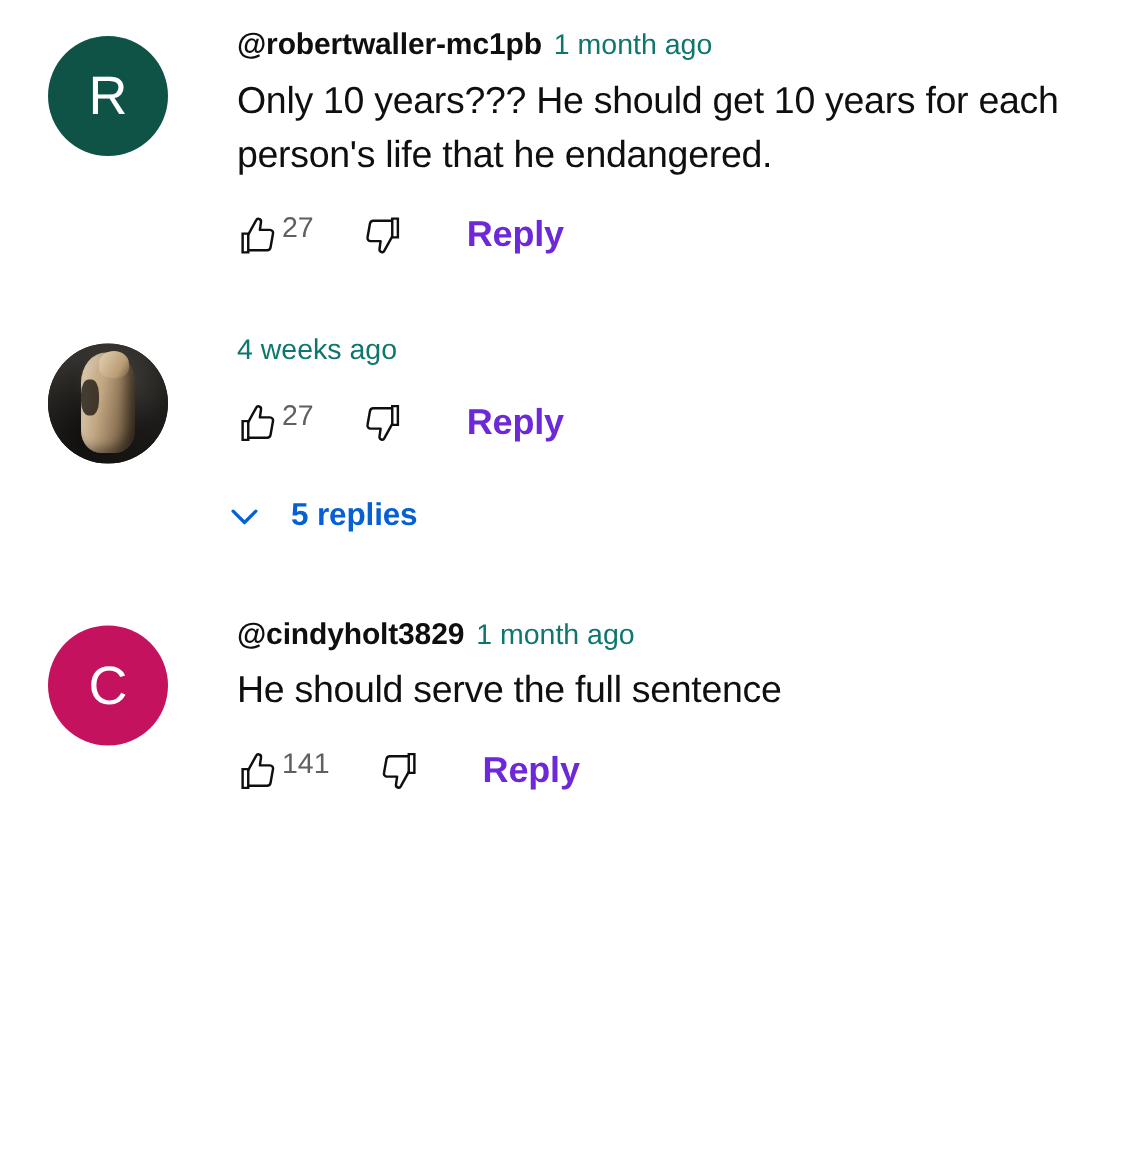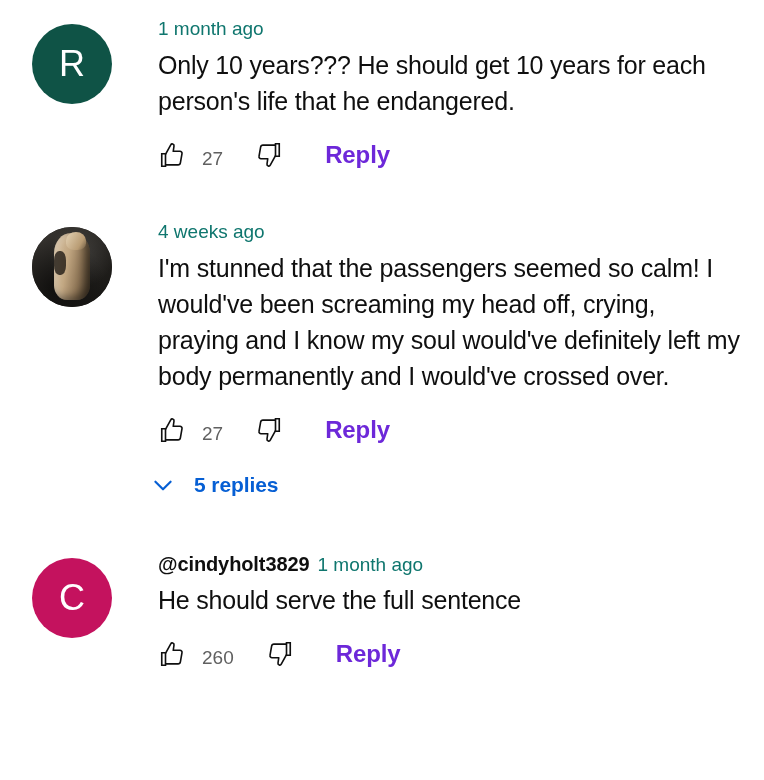--- a/index.html
+++ b/index.html
@@ -132,22 +132,22 @@
 
   .actions {
     display: flex;
     align-items: center;
     margin-top: 16px;
     height: 40px;
   }
 
   .action-btn {
     display: inline-flex;
-    align-items: flex-end;
-    gap: 14px;
+    align-items: flex-start;
+    gap: 0;
     background: none;
     border: none;
     padding: 0;
     cursor: pointer;
   }
 
   .icon-thumb {
     width: 30px;
     height: 30px;
     display: block;
@@ -207,20 +207,21 @@
 
   <div class="comment-thread">
     <div class="comment">
       <div class="avatar-wrap">
         <div class="avatar" id="avatar-0" style="background-color: rgb(15, 83, 70);">
           <span>R</span>
         </div>
       </div>
       <div class="comment-body">
         <div class="meta-line">
+          <span class="author">@robertwaller-mc1pb</span>
           <span class="timestamp">1 month ago</span>
         </div>
         <div class="comment-text">Only 10 years??? He should get 10 years for each person's life that he endangered.</div>
         <div class="actions">
           <button class="action-btn">
             <svg class="icon-thumb" viewBox="0 0 24 24">
               <path d="M3 11h3v10H3z" fill="none" stroke="#0f0f0f" stroke-width="1.3"></path>
               <path d="M6 11.5l4.2-7.6c.3-.6 1-.9 1.6-.7.7.2 1.1.9 1 1.6L12.2 9h5.4c1 0 1.8.9 1.6 1.9l-1.3 7.4c-.15.9-.92 1.6-1.85 1.6H6" fill="none" stroke="#0f0f0f" stroke-width="1.3" stroke-linejoin="round"></path>
             </svg>
             <span class="like-count">27</span>
@@ -248,21 +249,20 @@
           <span class="photo-bg"></span>
           <span class="figure"></span>
           <span class="figure-shadow"></span>
           <span class="figure-head"></span>
         </div>
       </div>
       <div class="comment-body">
         <div class="meta-line">
           <span class="timestamp">4 weeks ago</span>
         </div>
-        <div class="comment-text">I'm stunned that the passengers seemed so calm! I would've been screaming my head off, crying, praying and I know my soul would've definitely left my body permanently and I would've crossed over.</div>
         <div class="actions">
           <button class="action-btn">
             <svg class="icon-thumb" viewBox="0 0 24 24">
               <path d="M3 11h3v10H3z" fill="none" stroke="#0f0f0f" stroke-width="1.3"></path>
               <path d="M6 11.5l4.2-7.6c.3-.6 1-.9 1.6-.7.7.2 1.1.9 1 1.6L12.2 9h5.4c1 0 1.8.9 1.6 1.9l-1.3 7.4c-.15.9-.92 1.6-1.85 1.6H6" fill="none" stroke="#0f0f0f" stroke-width="1.3" stroke-linejoin="round"></path>
             </svg>
             <span class="like-count">27</span>
           </button>
           <span class="spacer-lg"></span>
           <button class="action-btn">
@@ -298,21 +298,21 @@
           <span class="author">@cindyholt3829</span>
           <span class="timestamp">1 month ago</span>
         </div>
         <div class="comment-text">He should serve the full sentence</div>
         <div class="actions">
           <button class="action-btn">
             <svg class="icon-thumb" viewBox="0 0 24 24">
               <path d="M3 11h3v10H3z" fill="none" stroke="#0f0f0f" stroke-width="1.3"></path>
               <path d="M6 11.5l4.2-7.6c.3-.6 1-.9 1.6-.7.7.2 1.1.9 1 1.6L12.2 9h5.4c1 0 1.8.9 1.6 1.9l-1.3 7.4c-.15.9-.92 1.6-1.85 1.6H6" fill="none" stroke="#0f0f0f" stroke-width="1.3" stroke-linejoin="round"></path>
             </svg>
-            <span class="like-count">260</span>
+            <span class="like-count">141</span>
           </button>
           <span class="spacer-lg"></span>
           <button class="action-btn">
             <svg class="icon-thumb" viewBox="0 0 24 24">
               <path d="M21 13h-3V3h3z" fill="none" stroke="#0f0f0f" stroke-width="1.3"></path>
               <path d="M18 12.5l-4.2 7.6c-.3.6-1 .9-1.6.7-.7-.2-1.1-.9-1-1.6L11.8 15H6.4c-1 0-1.8-.9-1.6-1.9l1.3-7.4C6.25 4.8 7.02 4.1 7.95 4.1H18" fill="none" stroke="#0f0f0f" stroke-width="1.3" stroke-linejoin="round"></path>
             </svg>
           </button>
           <span class="spacer-reply"></span>
           <button class="reply-btn">Reply</button>

